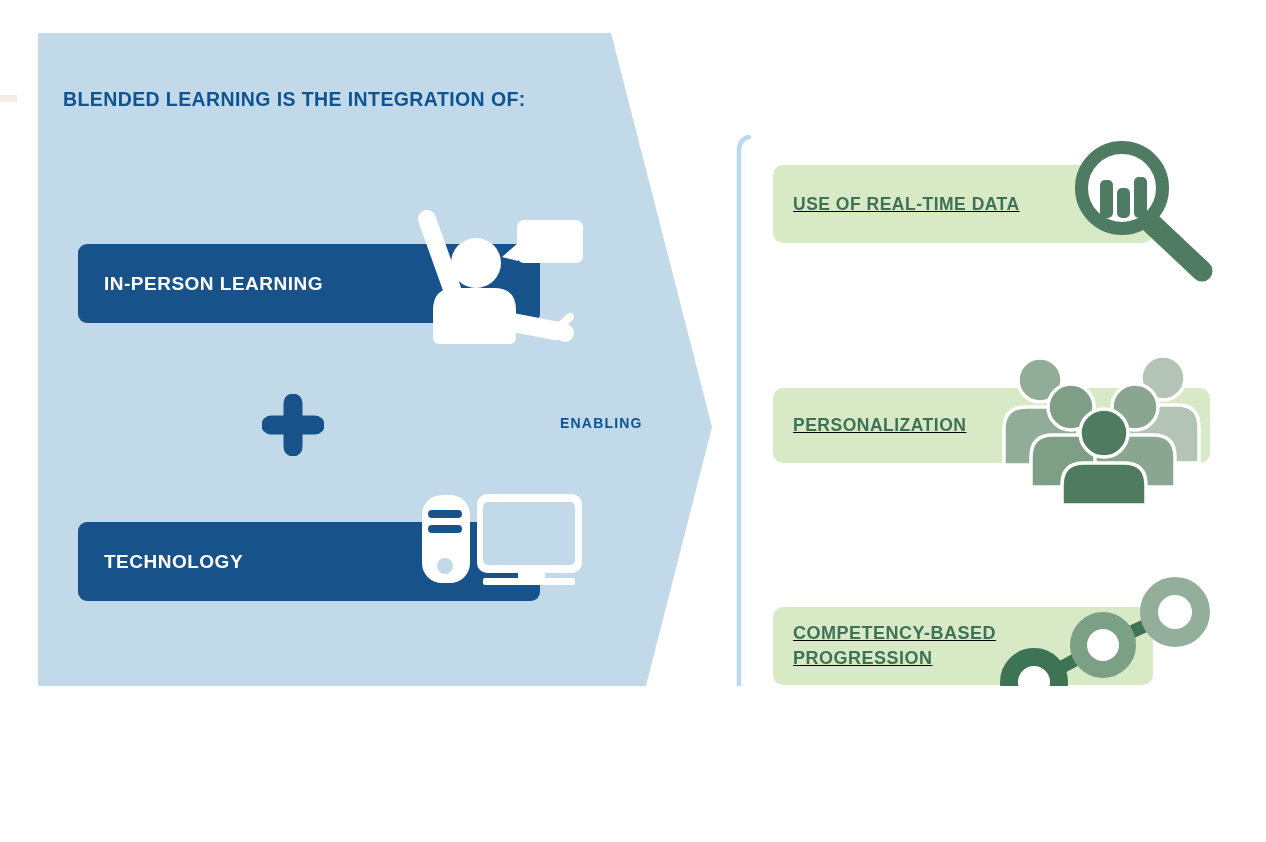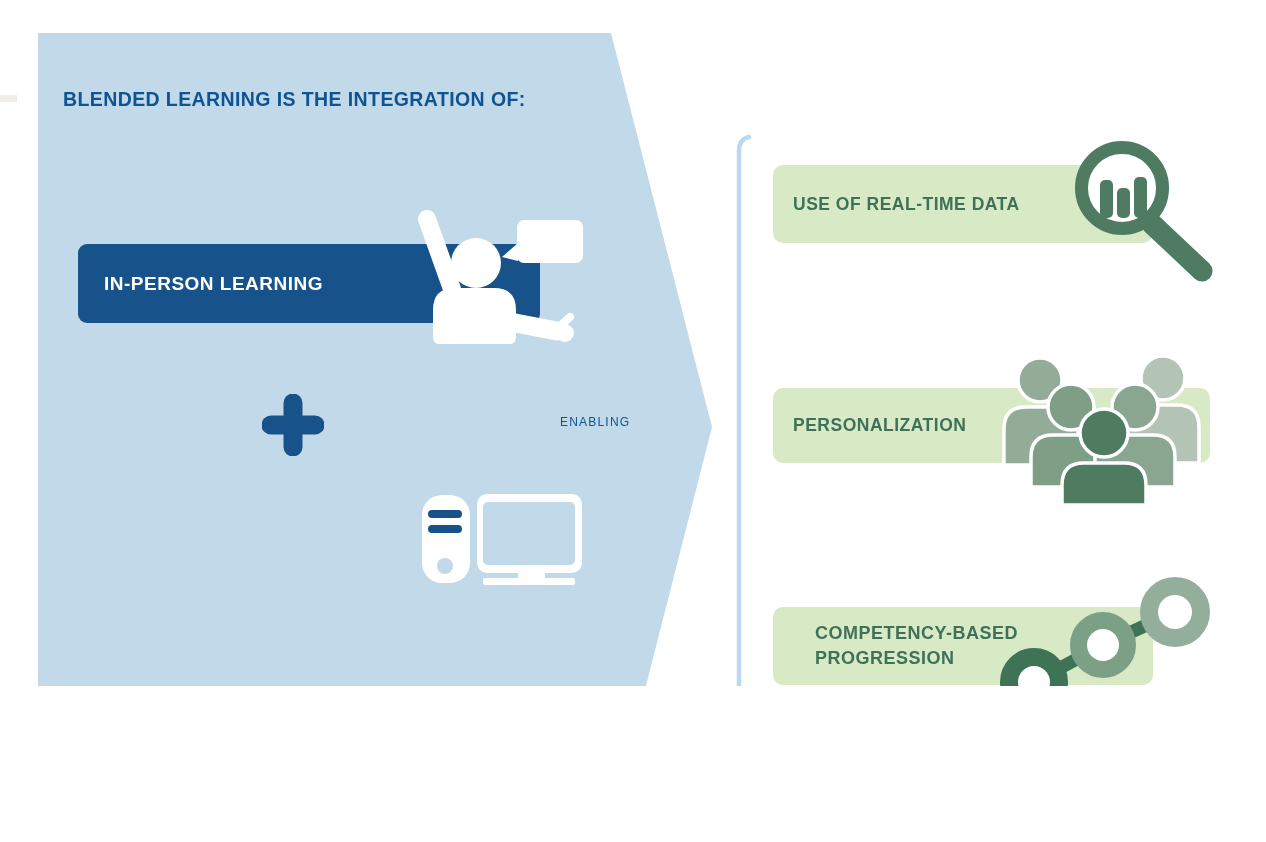--- a/index.html
+++ b/index.html
@@ -36,47 +36,47 @@
     padding-left:26px;white-space:nowrap;
   }
 
   
   #plus-svg{left:262px;top:394px;width:62px;height:62px;}
   .plus-stroke{stroke:var(--dark-blue);stroke-width:19;stroke-linecap:round;}
 
   
   #enabling{
     left:560px;top:415px;color:var(--heading-blue);
-    font-size:12px;font-weight:normal;letter-spacing:1.2px;white-space:nowrap;
+    font-size:14px;font-weight:bold;letter-spacing:1.2px;white-space:nowrap;
   }
 
   
   #person-icon-svg{left:408px;top:205px;width:180px;height:150px;}
   #tech-icon-svg{left:415px;top:490px;width:175px;height:100px;}
   .white-fill{fill:var(--white);}
   .darkblue-fill{fill:var(--dark-blue);}
   .arrowblue-fill{fill:var(--arrow-blue);}
 
   
   #bracket-svg{left:732px;top:132px;width:24px;height:596px;}
   .bracket-stroke{stroke:var(--line-blue);stroke-width:4.5;fill:none;stroke-linecap:round;}
 
   
   .green-box{
     left:773px;background:var(--box-green);border-radius:10px;
-    display:flex;align-items:center;
+    display:flex;align-items:center;text-decoration:underline;
   }
   #box-data{top:165px;width:380px;height:78px;}
   #box-personalization{top:388px;width:437px;height:75px;text-align:center;}
   #box-competency{top:607px;width:380px;height:78px;}
   .green-label{
     color:var(--text-green);font-size:18px;font-weight:bold;letter-spacing:.5px;
     padding-left:20px;line-height:25px;
   }
-  #box-competency .green-label{width:250px;margin-left:22px;}
+  #box-competency .green-label{width:250px;}
   #box-data .green-label,#box-personalization .green-label{white-space:nowrap;font-size:17.5px;}
 
   
   #magnifier-svg{left:1062px;top:136px;width:160px;height:150px;}
   .green-stroke{stroke:var(--icon-green);fill:none;}
   .green-fill{fill:var(--icon-green);}
   .ring-white{fill:var(--white);}
 
   #people-svg{left:1002px;top:353px;width:215px;height:152px;}
   .person{stroke:var(--white);stroke-width:3.5;}
@@ -120,20 +120,23 @@
     <circle class="white-fill" cx="68" cy="58" r="25"></circle>
   </svg>
 
   <svg id="plus-svg" class="abs" viewBox="0 0 62 62">
     <line class="plus-stroke" x1="31" y1="9" x2="31" y2="53"></line>
     <line class="plus-stroke" x1="9" y1="31" x2="53" y2="31"></line>
   </svg>
 
   <div id="enabling" class="abs">ENABLING</div>
 
+  <div id="bar-technology" class="blue-bar abs">
+    <span class="bar-label">TECHNOLOGY</span>
+  </div>
 
   <svg id="tech-icon-svg" class="abs" viewBox="0 0 175 100">
     <rect class="white-fill" x="7" y="5" width="48" height="88" rx="20"></rect>
     <rect class="darkblue-fill" x="13" y="20" width="34" height="8" rx="4"></rect>
     <rect class="darkblue-fill" x="13" y="35" width="34" height="8" rx="4"></rect>
     <circle class="arrowblue-fill" cx="30" cy="76" r="8"></circle>
     <rect class="white-fill" x="62" y="4" width="105" height="79" rx="10"></rect>
     <rect class="arrowblue-fill" x="68" y="12" width="92" height="63" rx="5"></rect>
     <rect class="white-fill" x="103" y="83" width="27" height="7"></rect>
     <rect class="white-fill" x="68" y="88" width="92" height="7" rx="2"></rect>

